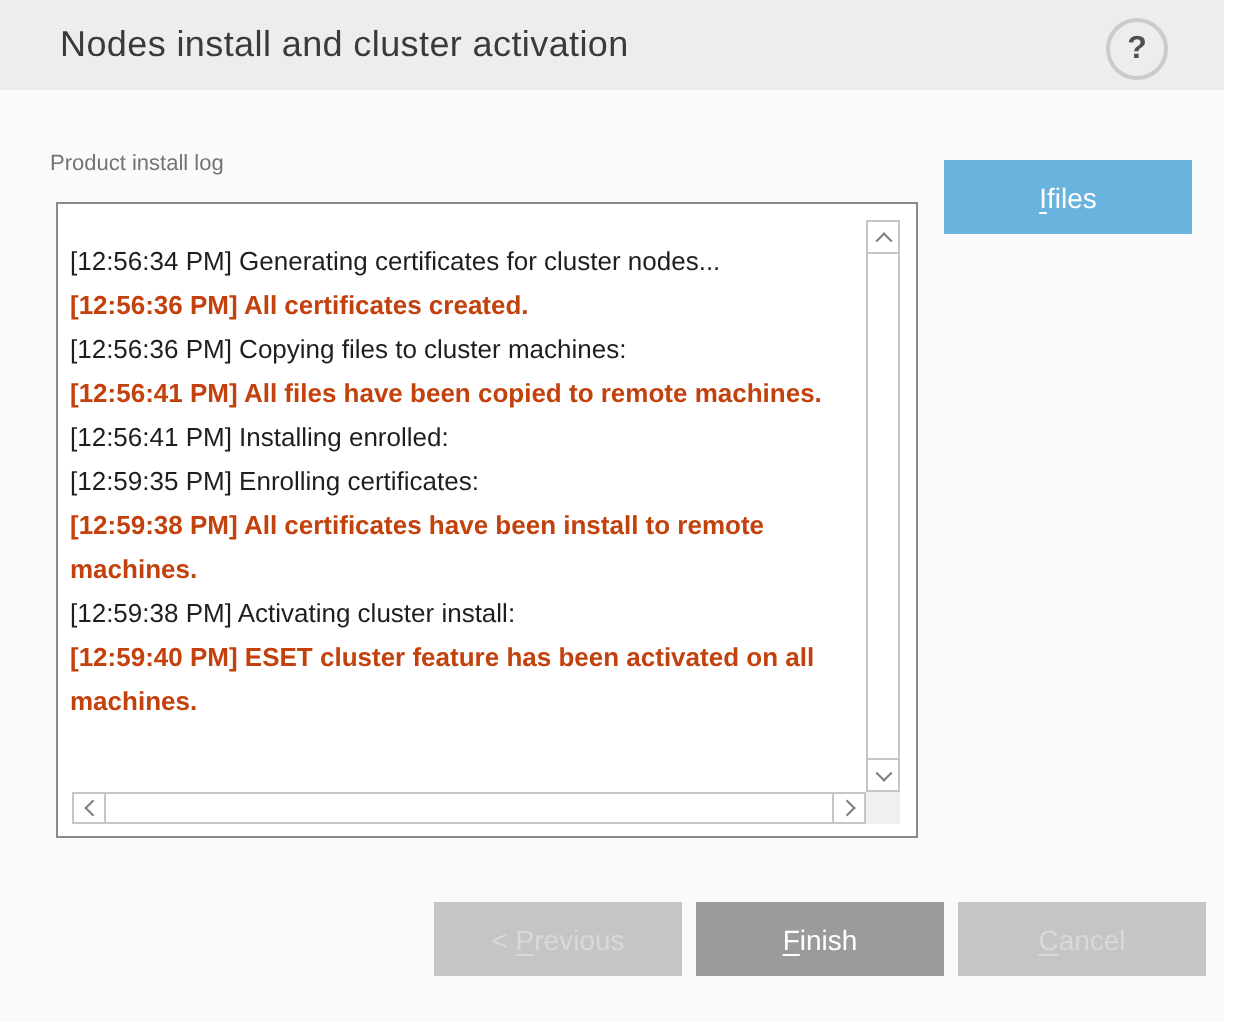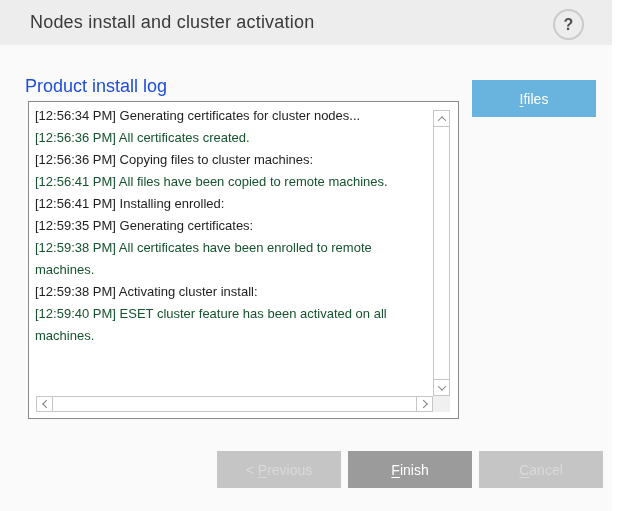--- a/index.html
+++ b/index.html
@@ -10,29 +10,29 @@
   }
   
   .header{position:absolute;top:0;left:0;right:0;height:45px;background:#ededed;}
   .title{position:absolute;left:30px;top:0;height:45px;line-height:45px;
     font-size:18px;color:#3a3a3a;letter-spacing:.2px;white-space:nowrap;}
   .help{position:absolute;right:28px;top:9px;width:31px;height:31px;box-sizing:border-box;
     border:2px solid #cbcbcb;border-radius:50%;background:transparent;
     display:flex;align-items:center;justify-content:center;
     font-size:16px;font-weight:bold;color:#4f4f4f;cursor:pointer;}
   
-  .section-label{position:absolute;left:25px;top:76px;font-size:18px;color:#1d4ed8;}
+  .section-label{position:absolute;left:25px;top:76px;font-size:11px;color:#737373;}
   
   .logbox{position:absolute;left:28px;top:101px;width:431px;height:318px;
     box-sizing:border-box;background:#ffffff;border:1px solid #8a8a8a;}
-  .log-text{position:absolute;left:6px;top:3px;width:399px;
+  .log-text{position:absolute;left:6px;top:18px;width:399px;
     font-size:13px;line-height:22px;}
   .log-line{white-space:normal;}
   .log-line[data-color="black"]{color:#1e1e1e;}
-  .log-line[data-color="green"]{color:#14532d;}
+  .log-line[data-color="green"]{color:#c2410c;font-weight:bold;}
   
   .vscroll{position:absolute;top:8px;right:8px;width:17px;height:286px;box-sizing:border-box;
     border:1px solid #c6c6c6;background:#fff;display:flex;flex-direction:column;}
   .vscroll .sbtn{flex:none;height:15px;display:flex;align-items:center;justify-content:center;}
   .vscroll .sbtn.up{border-bottom:1px solid #c6c6c6;}
   .vscroll .sbtn.down{border-top:1px solid #c6c6c6;}
   .hscroll{position:absolute;left:7px;bottom:6px;width:397px;height:16px;box-sizing:border-box;
     border:1px solid #c6c6c6;background:#fff;display:flex;flex-direction:row;}
   .hscroll .sbtn{flex:none;width:15px;display:flex;align-items:center;justify-content:center;}
   .hscroll .sbtn.left{border-right:1px solid #c6c6c6;}
@@ -74,22 +74,22 @@
     <span class="accel">I</span><span>files</span>
   </button>
 
   <div class="logbox">
     <div class="log-text">
       <div class="log-line" data-color="black">[12:56:34 PM] Generating certificates for cluster nodes...</div>
       <div class="log-line" data-color="green">[12:56:36 PM] All certificates created.</div>
       <div class="log-line" data-color="black">[12:56:36 PM] Copying files to cluster machines:</div>
       <div class="log-line" data-color="green">[12:56:41 PM] All files have been copied to remote machines.</div>
       <div class="log-line" data-color="black">[12:56:41 PM] Installing enrolled:</div>
-      <div class="log-line" data-color="black">[12:59:35 PM] Generating certificates:</div>
-      <div class="log-line" data-color="green">[12:59:38 PM] All certificates have been enrolled to remote machines.</div>
+      <div class="log-line" data-color="black">[12:59:35 PM] Enrolling certificates:</div>
+      <div class="log-line" data-color="green">[12:59:38 PM] All certificates have been install to remote machines.</div>
       <div class="log-line" data-color="black">[12:59:38 PM] Activating cluster install:</div>
       <div class="log-line" data-color="green">[12:59:40 PM] ESET cluster feature has been activated on all machines.</div>
     </div>
 
     <div class="vscroll">
       <div class="sbtn up">
         <span class="chev chev-up"></span>
       </div>
       <div class="thumb"></div>
       <div class="sbtn down">

